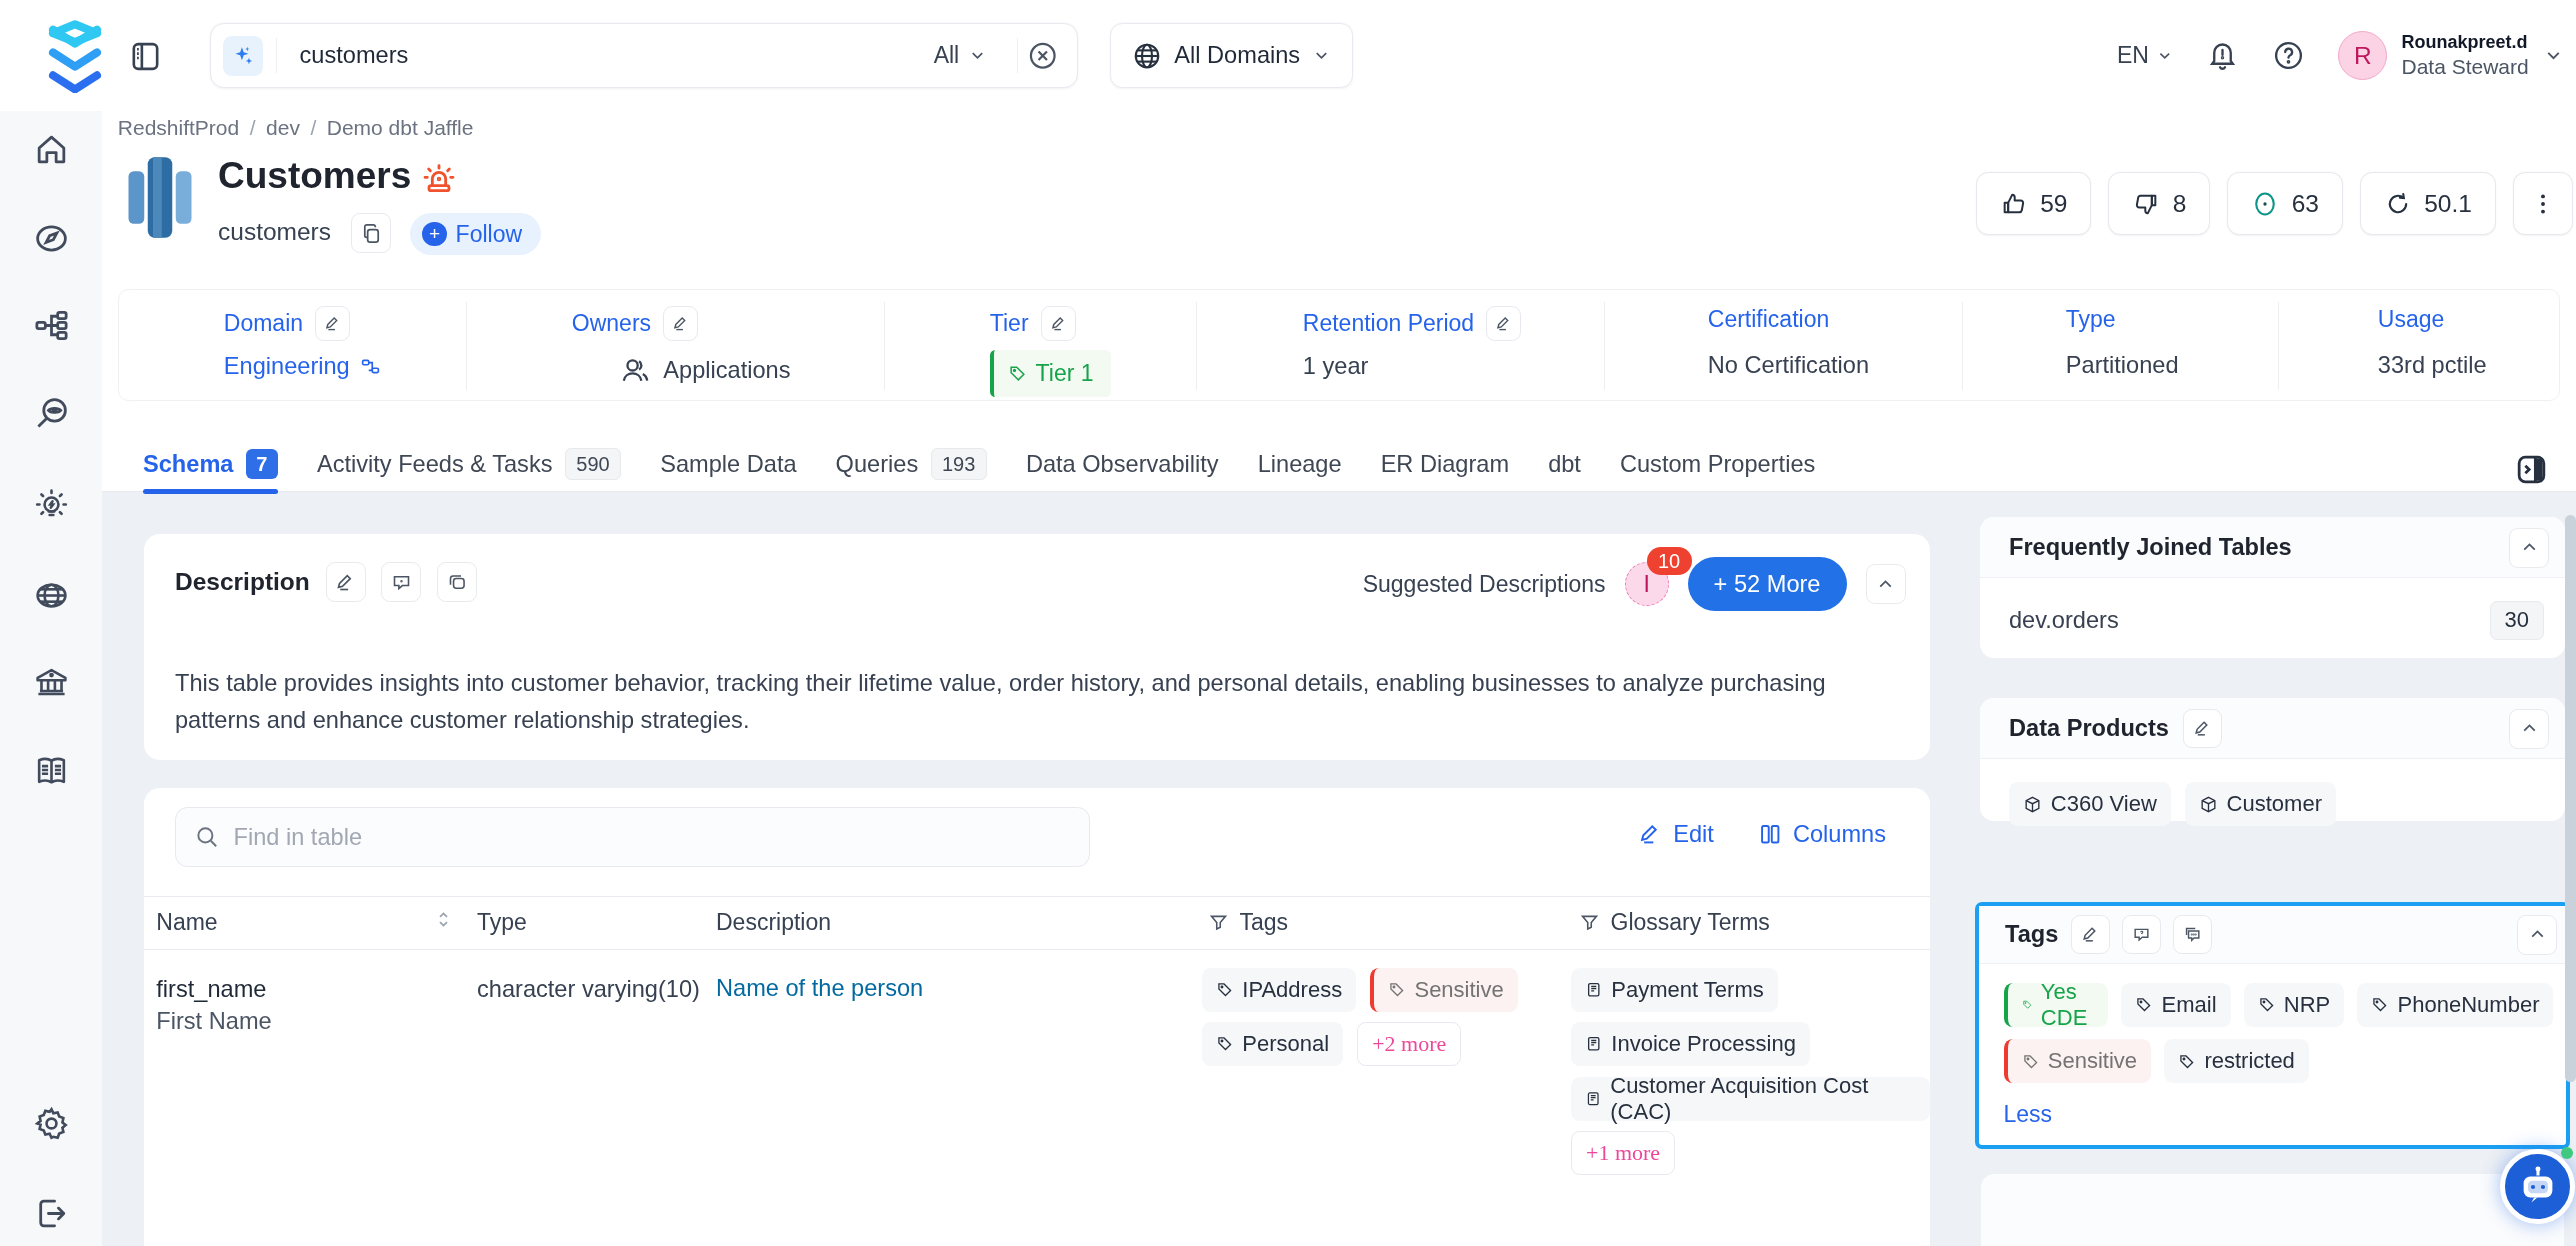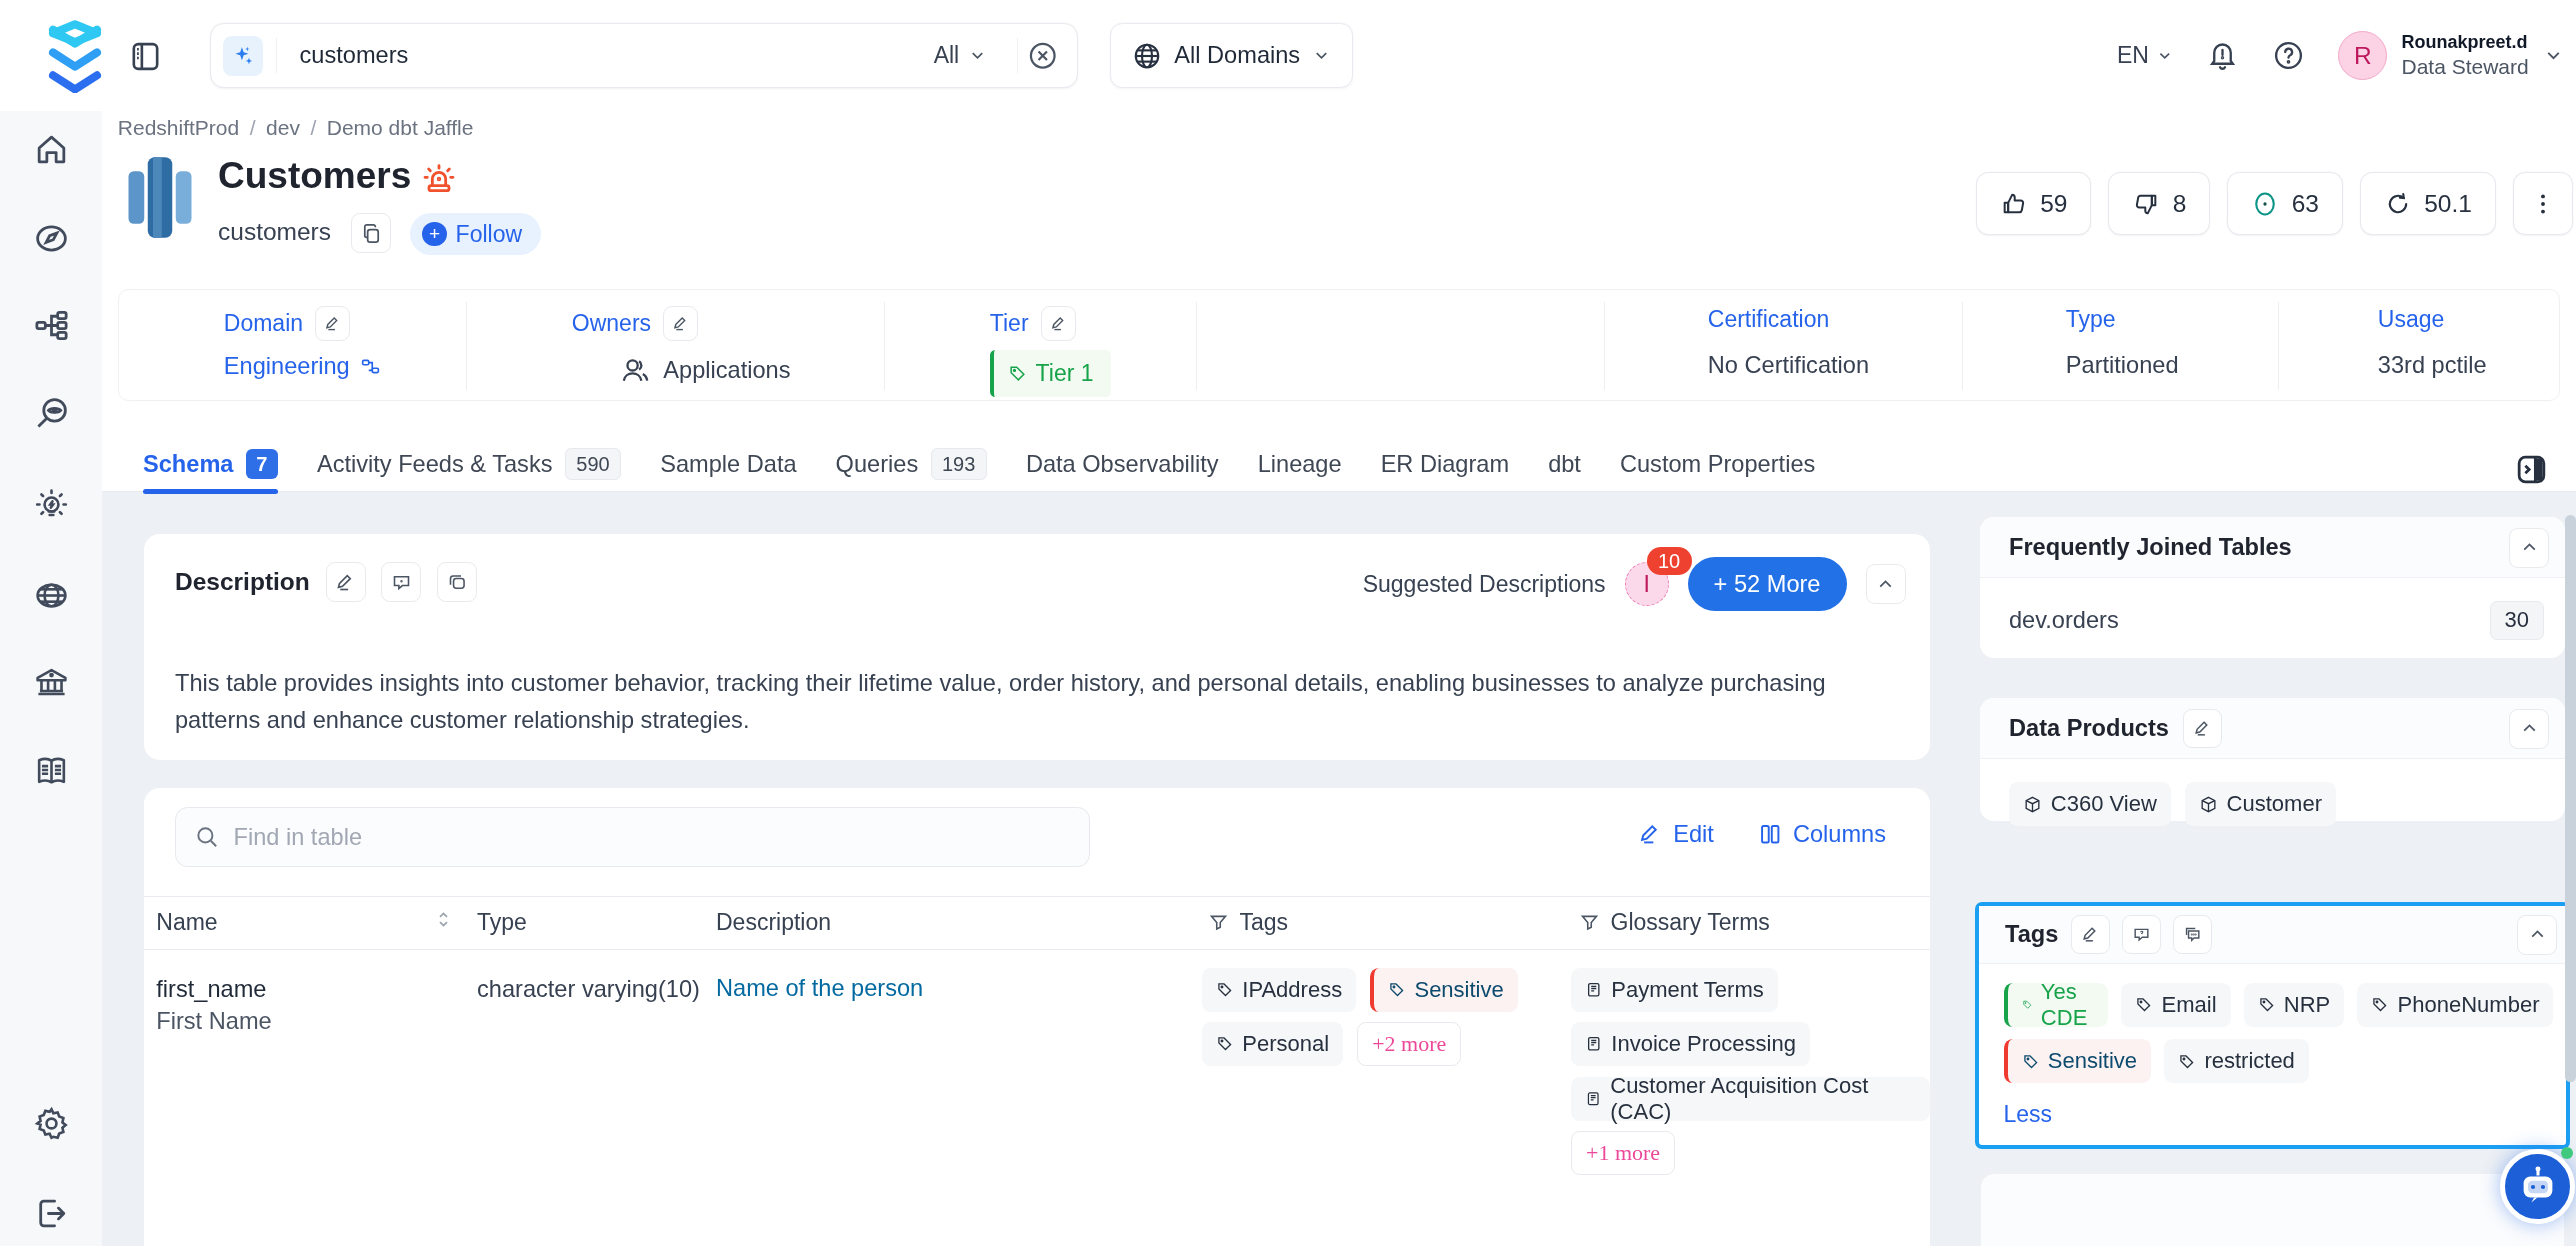--- a/index.html
+++ b/index.html
@@ -102,21 +102,21 @@
   .table-actions { position:absolute; right:44px; top:33px; display:flex; gap:44px; }
   .link-btn { display:flex; align-items:center; gap:10.5px; color:#2563eb; font-size:23.6px; cursor:pointer; }
   .thead { position:absolute; left:0; right:0; top:108px; height:54px; border-top:0.9px solid #e9ebf0; border-bottom:0.9px solid #e9ebf0; font-size:23px; color:#374151; }
   .th { position:absolute; top:12.3px; display:flex; align-items:center; gap:10.5px; }
   .trow { position:absolute; left:0; right:0; top:162px; }
   .cell-name1 { position:absolute; left:12.3px; top:26px; font-size:23.6px; color:#1f2937; }
   .cell-name2 { position:absolute; left:12.3px; top:58px; font-size:23.6px; color:#4b5563; }
   .cell-type { position:absolute; left:333px; top:26px; font-size:23.6px; color:#374151; }
   .cell-desc { position:absolute; left:572px; top:24.5px; font-size:23.6px; color:#0369a1; }
   .chip { display:inline-flex; align-items:center; gap:8.8px; height:44px; padding:0 14px; background:#f6f7f8; border-radius:8.8px; font-size:22px; color:#27303f; cursor:pointer; }
-  .chip.red { background:#fdf2f2; border-left:4.4px solid #ef3b2f; color:#0c4a6e; }
+  .chip.red { background:#fdf2f2; border-left:4.4px solid #ef3b2f; color:#737373; }
   .chip.green { background:#f2faf2; border-left:4.4px solid #16a34a; color:#16a34a; }
   .chip.outline { background:#fff; border:0.9px solid #e7e9ee; color:#ec4899;font-family:Liberation Serif, serif; }
   .tagcell { position:absolute; left:1058px; top:17.5px; width:368px; }
   .tagline { display:flex; gap:14px; margin-bottom:10.5px; }
   .glosscell { position:absolute; left:1427px; top:17.5px; display:flex; flex-direction:column; align-items:flex-start; gap:10.5px; }
 
   
   .rcard { position:absolute; left:1980px; width:585px; background:#fff; border-radius:14px; }
   .rcard-head { position:relative; height:61px; background:#fbfcfd; border-bottom:0.9px solid #eef0f3; border-radius:14px 14px 0 0; display:flex; align-items:center; gap:14px; padding:0 21px 0 29px; }
   .rcard-title { font-size:23.6px; font-weight:bold; color:#20242e; }
@@ -449,20 +449,34 @@
         <span class="tier-chip">
           <svg width="19" height="19" viewBox="0 0 24 24" fill="none" stroke="currentColor" stroke-width="1.9">
               <path d="M4 4h7l9 9-7 7-9-9z"></path>
               <circle cx="8.2" cy="8.2" r="1.1" fill="currentColor"></circle>
             </svg>
           <span>Tier 1</span>
         </span>
       </div>
     </div>
 
+    <div class="meta-field" style="left:1184px">
+      <div class="meta-label">
+          <span>Retention Period</span>
+        <span class="mini-btn">
+            <svg width="17.5" height="17.5" viewBox="0 0 24 24" fill="none" stroke="currentColor" stroke-width="1.9">
+              <path d="M4 17.5L5.2 13 14 4.2l3.4 3.4L8.6 16.4 4 17.5z"></path>
+              <path d="M6 20h9"></path>
+            </svg>
+          </span>
+      </div>
+      <div class="meta-value">
+          <span>1 year</span>
+        </div>
+    </div>
 
     <div class="meta-field" style="left:1589px">
       <div class="meta-label">
           <span>Certification</span>
         </div>
       <div class="meta-value" style="margin-top:19px">
           <span>No Certification</span>
         </div>
     </div>
 

